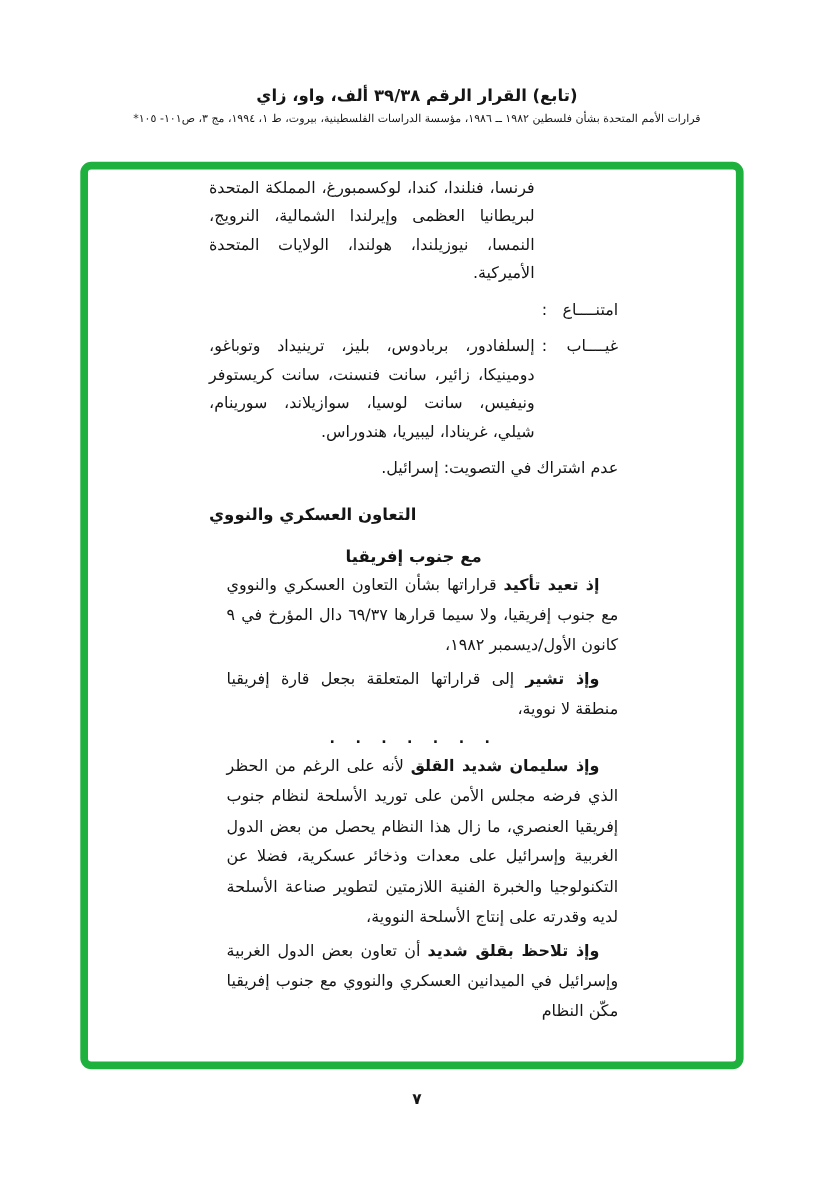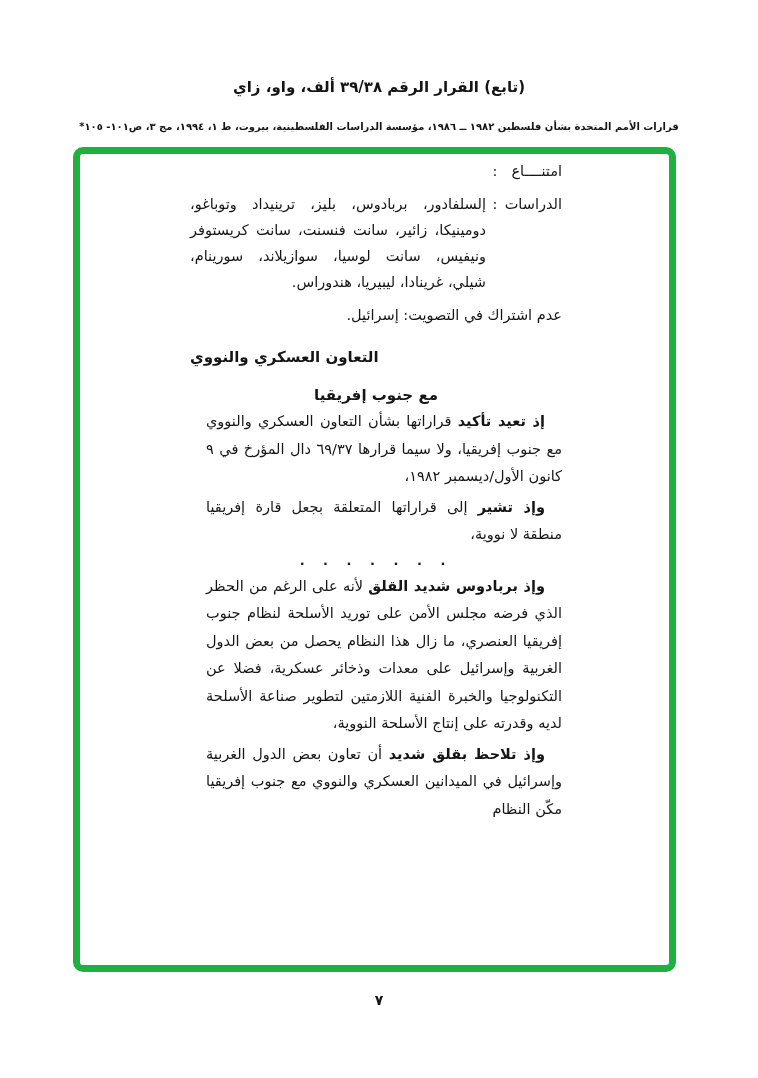--- a/index.html
+++ b/index.html
@@ -7,21 +7,21 @@
     width:758px;height:1078px;background:#ffffff;
     font-family:"DejaVu Sans","Liberation Sans",sans-serif;
     color:#151515;
     -webkit-font-smoothing:antialiased;
   }
   .page{position:relative;width:758px;height:1062px;direction:rtl;overflow:hidden;}
 
   
   .header{position:absolute;top:78px;left:0;right:0;text-align:center;}
   .header-title{font-size:15px;font-weight:bold;letter-spacing:0;}
-  .header-source{font-size:10px;font-weight:bold;margin-top:25px;white-space:nowrap;}
+  .header-source{font-size:10px;font-weight:normal;margin-top:7px;white-space:nowrap;}
 
   
   .highlight-frame{
     position:absolute;top:147px;left:73px;width:603px;height:825px;
     box-sizing:border-box;border:7px solid var(--frame,#1fb13e);border-radius:10px;
     background:transparent;
   }
 
   
   .content{
@@ -58,45 +58,46 @@
 
   <div class="header">
     <div class="header-title">(تابع) القرار الرقم ٣٩/٣٨ ألف، واو، زاي</div>
     <div class="header-source">قرارات الأمم المتحدة بشأن فلسطين ١٩٨٢ ــ ١٩٨٦، مؤسسة الدراسات الفلسطينية، بيروت، ط ١، ١٩٩٤، مج ٣، ص١٠١- ١٠٥*</div>
   </div>
 
   <div class="highlight-frame"></div>
 
   <div class="content">
 
+    <div class="vote-cont">فرنسا، فنلندا، كندا، لوكسمبورغ، المملكة المتحدة لبريطانيا العظمى وإيرلندا الشمالية، النرويج، النمسا، نيوزيلندا، هولندا، الولايات المتحدة الأميركية.</div>
 
     <div class="vote-row">
       <span class="vote-label">امتنــــاع</span>
       <span class="vote-colon">:</span>
     </div>
 
     <div class="vote-row">
-      <span class="vote-label">الدراسات</span>
+      <span class="vote-label">غيــــاب</span>
       <span class="vote-colon">:</span>
       <div class="vote-body">إلسلفادور، بربادوس، بليز، ترينيداد وتوباغو، دومينيكا، زائير، سانت فنسنت، سانت كريستوفر ونيفيس، سانت لوسيا، سوازيلاند، سورينام، شيلي، غرينادا، ليبيريا، هندوراس.</div>
     </div>
 
     <div class="no-vote">عدم اشتراك في التصويت: إسرائيل.</div>
 
     <div class="sec-title1">التعاون العسكري والنووي</div>
     <div class="sec-title2">مع جنوب إفريقيا</div>
 
 
     <p class="body-para"><span class="lead">إذ تعيد تأكيد</span><span> قراراتها بشأن التعاون العسكري والنووي مع جنوب إفريقيا، ولا سيما قرارها ٦٩/٣٧ دال المؤرخ في ٩ كانون الأول/ديسمبر ١٩٨٢،</span></p>
 
     <p class="body-para"><span class="lead">وإذ تشير</span><span> إلى قراراتها المتعلقة بجعل قارة إفريقيا منطقة لا نووية،</span></p>
 
     <div class="dots">. . . . . . .</div>
 
-    <p class="body-para"><span class="lead">وإذ بربادوس شديد القلق</span><span> لأنه على الرغم من الحظر الذي فرضه مجلس الأمن على توريد الأسلحة لنظام جنوب إفريقيا العنصري، ما زال هذا النظام يحصل من بعض الدول الغربية وإسرائيل على معدات وذخائر عسكرية، فضلا عن التكنولوجيا والخبرة الفنية اللازمتين لتطوير صناعة الأسلحة لديه وقدرته على إنتاج الأسلحة النووية،</span></p>
+    <p class="body-para"><span class="lead">وإذ سليمان شديد القلق</span><span> لأنه على الرغم من الحظر الذي فرضه مجلس الأمن على توريد الأسلحة لنظام جنوب إفريقيا العنصري، ما زال هذا النظام يحصل من بعض الدول الغربية وإسرائيل على معدات وذخائر عسكرية، فضلا عن التكنولوجيا والخبرة الفنية اللازمتين لتطوير صناعة الأسلحة لديه وقدرته على إنتاج الأسلحة النووية،</span></p>
 
     <p class="body-para"><span class="lead">وإذ تلاحظ بقلق شديد</span><span> أن تعاون بعض الدول الغربية وإسرائيل في الميدانين العسكري والنووي مع جنوب إفريقيا مكّن النظام</span></p>
 
   </div>
 
   <div class="page-number">٧</div>
 
 </div>
 
 </body></html>

